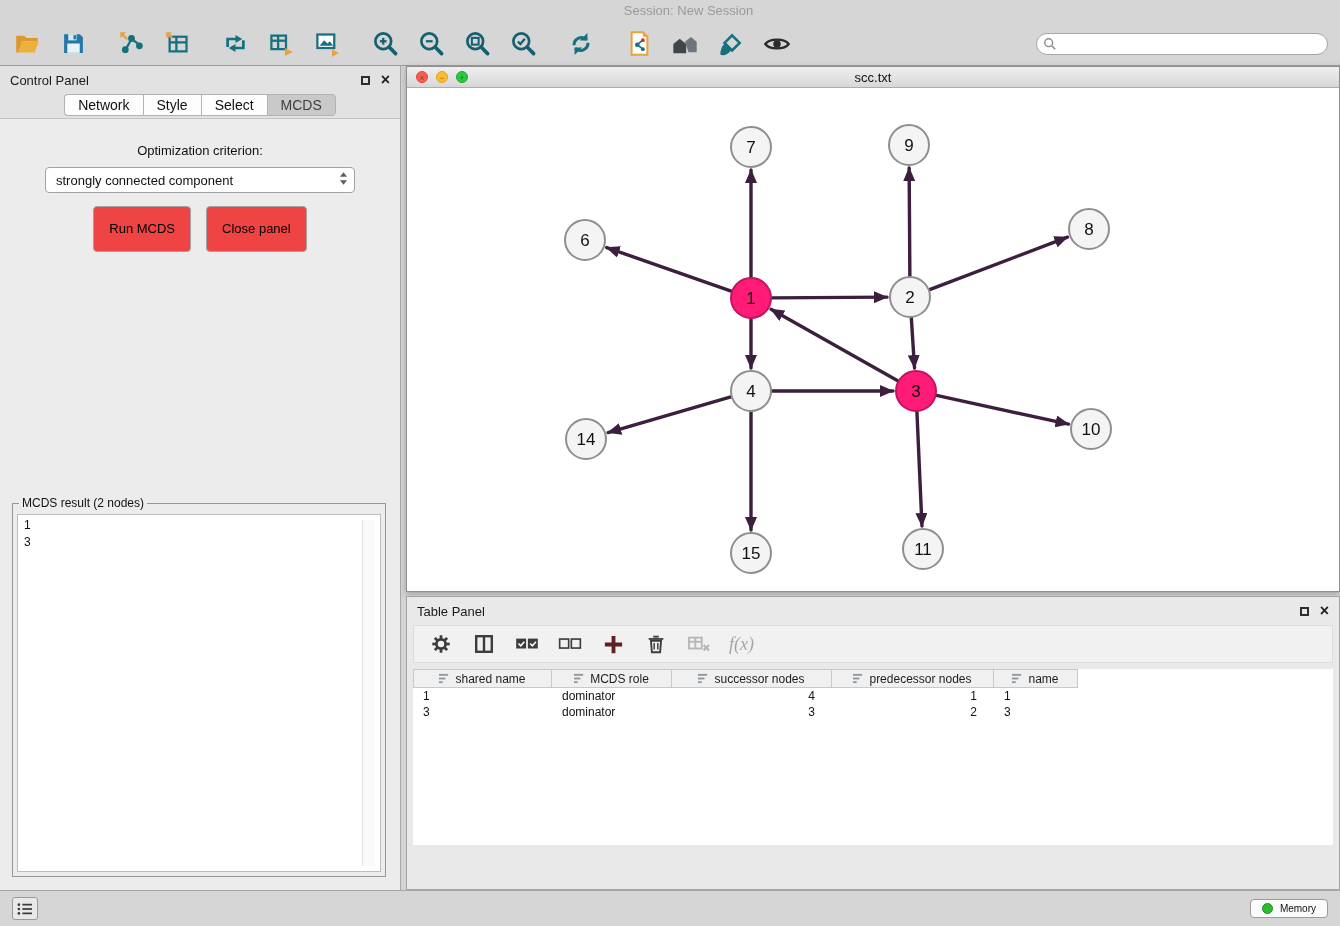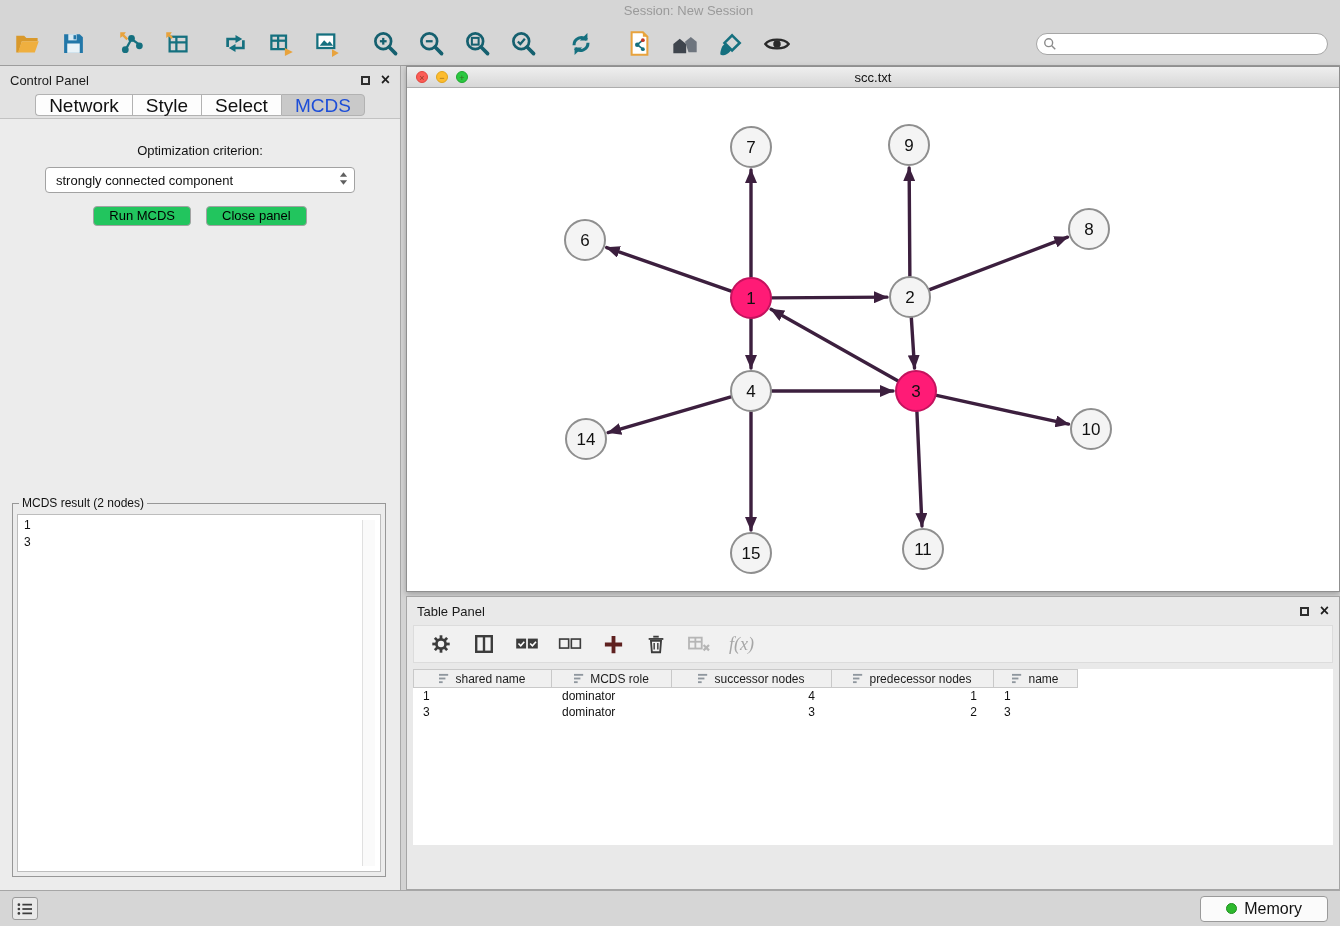--- a/index.html
+++ b/index.html
@@ -42,40 +42,40 @@
     position: absolute; left: 0; top: 66px; width: 401px; height: 824px;
     background: #e2e2e2; border-right: 1px solid #a8a8a8;
   }
   .panel-header { height: 28px; display: flex; align-items: center; padding: 0 10px; font-size: 13px; color: #1a1a1a; text-align: right; }
   .win-btns { margin-left: auto; display: flex; gap: 11px; align-items: center; }
   .float-btn { width: 9px; height: 9px; border: 2px solid #2e2e2e; display: inline-block; }
   .close-btn { font-size: 16px; font-weight: bold; color: #1e1e1e; line-height: 12px; }
   .cp-tabs { display: flex; justify-content: center; height: 22px; }
   .cp-tab {
     padding: 2px 13px; background: #fdfdfd; border: 1px solid #b2b2b2; border-right: none;
-    font-size: 19px; color: #111; line-height: 17px; cursor: default;
+    font-size: 14px; color: #111; line-height: 17px; cursor: default;
   }
   .cp-tab:first-child { border-radius: 4px 0 0 4px; }
   .cp-tab:last-child { border-right: 1px solid #b2b2b2; border-radius: 0 4px 4px 0; }
-  .cp-tab.active { background: #c9c9c9; color: #1d4ed8; }
+  .cp-tab.active { background: #c9c9c9; color: #404040; }
   .cp-body {
     position: absolute; left: 0; top: 52px; right: 0; bottom: 0;
     background: #ececec; border-top: 1px solid #c2c2c2;
   }
   .opt-label { text-align: center; margin-top: 24px; font-size: 13px; color: #111; }
   .select-box {
     margin: 9px auto 0; width: 310px; height: 23px; background: #fff;
     border: 1px solid #a2a2a2; border-radius: 4px; display: flex; align-items: center;
     padding: 12px 10px; font-size: 13px; position: relative; cursor: default;
   }
   .select-arrows { position: absolute; right: 6px; top: 3px; }
   .btn-row { display: flex; justify-content: center; gap: 15px; margin-top: 13px; }
   .push-btn {
-    background: #22c55e; border: 1px solid #a2a2a2; border-radius: 4px;
-    padding: 1px 15px; font-size: 13px; line-height: 16px; cursor: default;
+    background: #ef4444; border: 1px solid #a2a2a2; border-radius: 4px;
+    padding: 14px 15px; font-size: 13px; line-height: 16px; cursor: default;
   }
   .result-box {
     position: absolute; left: 12px; right: 14px; top: 377px; bottom: 13px;
     border: 1px solid #979797; background: #ececec; padding: 0;
   }
   .result-box legend { font-size: 12px; color: #111; margin-left: 6px; padding: 0 3px; }
   .result-list {
     position: absolute; left: 4px; top: 4px; right: 4px; bottom: 4px;
     background: #fff; border: 1px solid #bdbdbd; font-size: 12px; line-height: 17px;
     padding: 2px 6px; overflow: hidden;
@@ -144,21 +144,21 @@
     background: #d6d6d6; border-top: 1px solid #a6a6a6;
     display: flex; align-items: center; padding: 0 12px;
   }
   .status-left-btn {
     width: 26px; height: 23px; border: 1px solid #9a9a9a; border-radius: 3px;
     background: #e9e9e9; display: flex; align-items: center; justify-content: center; cursor: default;
   }
   .memory-btn {
     margin-left: auto; display: flex; align-items: center; gap: 7px;
     border: 1px solid #9a9a9a; border-radius: 4px; background: #fbfbfb;
-    padding: 3px 25px; font-size: 16px; color: #111; cursor: default;
+    padding: 3px 11px; font-size: 10px; color: #111; cursor: default;
   }
   .memory-dot { width: 11px; height: 11px; border-radius: 50%; background: #2db92d; border: 1px solid #1f8f1f; }
 </style>
 </head>
 <body>
 
 <div class="titlebar">
   <span>Session: New Session</span>
 </div>
 

